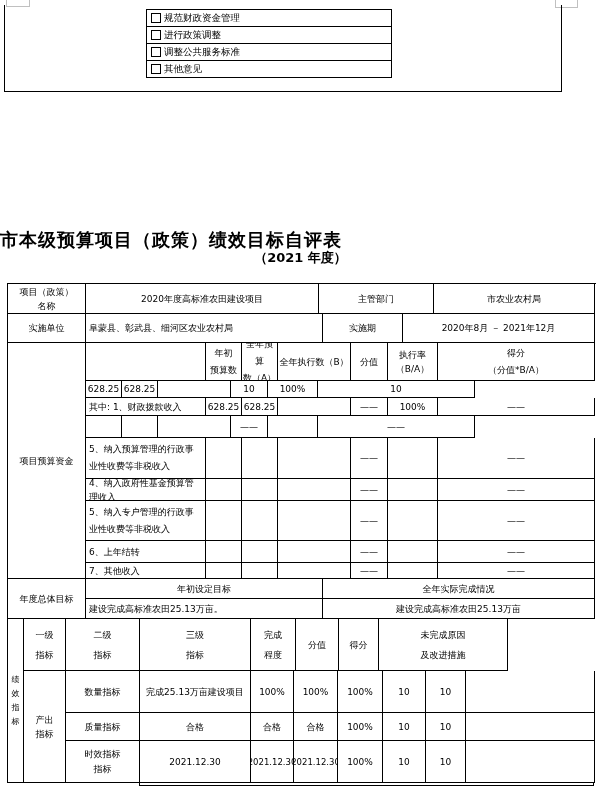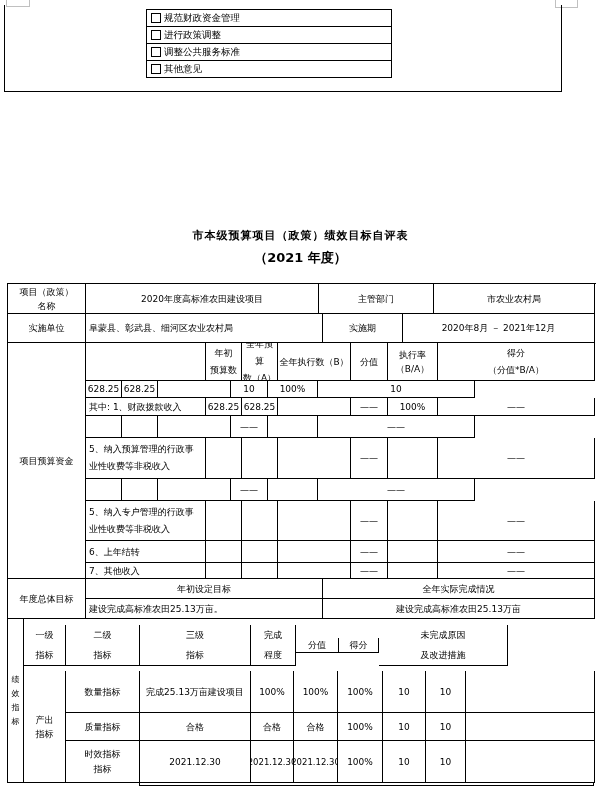--- a/index.html
+++ b/index.html
@@ -10,22 +10,22 @@
   .outerbox{position:absolute;left:4px;top:5px;width:556px;height:86px;
             border-left:1px solid #000;border-right:1px solid #000;border-bottom:1px solid #000;}
   .artifact{position:absolute;background:#fff;border:1px solid #c0c0c0;border-top:none;}
   .cbtable{position:absolute;left:146px;top:9px;width:244px;border:1px solid #000;background:#fff;}
   .cbrow{height:16px;display:flex;align-items:center;padding-left:4px;border-bottom:1px solid #000;
          font-size:9.5px;}
   .cbrow:last-child{border-bottom:none;}
   .cb{display:inline-block;width:8px;height:8px;border:1px solid #000;margin-right:3px;flex:none;}
 
   
-  .title{position:absolute;left:0;top:228px;width:601px;text-align:center;
-         font-size:11px;font-weight:bold;letter-spacing:1px;}
+  .title{position:absolute;left:0;top:228px;width:601px;text-align:left;
+         font-size:18px;font-weight:bold;letter-spacing:1px;}
   .subtitle{position:absolute;left:0;top:249px;width:601px;text-align:center;
             font-size:13px;font-weight:bold;}
 
   
   .maintable{position:absolute;left:7px;top:283px;width:588px;
              border-left:1px solid #000;border-top:1px solid #000;font-size:9px;}
   .r{display:flex;}
   .c{box-sizing:border-box;border-right:1px solid #000;border-bottom:1px solid #000;
      display:flex;align-items:center;justify-content:center;text-align:center;
      white-space:pre-line;line-height:14px;overflow:hidden;}
@@ -127,20 +127,21 @@
         <div class="r" style="height:41px;">
           <div class="c lft" style="width:120px;line-height:17px;">5、纳入预算管理的行政事业性收费等非税收入</div>
           <div class="c" style="width:36px;"></div>
           <div class="c" style="width:36px;"></div>
           <div class="c" style="width:73px;"></div>
           <div class="c" style="width:37px;">——</div>
           <div class="c" style="width:50px;"></div>
           <div class="c" style="width:157px;">——</div>
         </div>
         <div class="r" style="height:22px;">
+          <div class="c lft" style="width:120px;">4、纳入政府性基金预算管理收入</div>
           <div class="c" style="width:36px;"></div>
           <div class="c" style="width:36px;"></div>
           <div class="c" style="width:73px;"></div>
           <div class="c" style="width:37px;">——</div>
           <div class="c" style="width:50px;"></div>
           <div class="c" style="width:157px;">——</div>
         </div>
         <div class="r" style="height:40px;">
           <div class="c lft" style="width:120px;line-height:17px;">5、纳入专户管理的行政事业性收费等非税收入</div>
           <div class="c" style="width:36px;"></div>
@@ -182,21 +183,21 @@
           <div class="c lft" style="width:237px;">建设完成高标准农田25.13万亩。</div>
           <div class="c" style="width:272px;">建设完成高标准农田25.13万亩</div>
         </div>
       </div>
     </div>
 
     <div class="r">
       <div class="c" style="width:16px;font-size:8px;padding:0;">绩效
 指标</div>
       <div class="stack" style="width:571px;">
-        <div class="r" style="height:52px;align-items:center;">
+        <div class="r" style="height:52px;">
           <div class="c ph" style="width:42px;">一级
 指标</div>
           <div class="c ph" style="width:74px;">二级
 指标</div>
           <div class="c ph" style="width:111px;">三级
 指标</div>
           <div class="c ph" style="width:45px;">完成
 程度</div>
           <div class="c" style="width:43px;">分值</div>
           <div class="c" style="width:40px;">得分</div>

